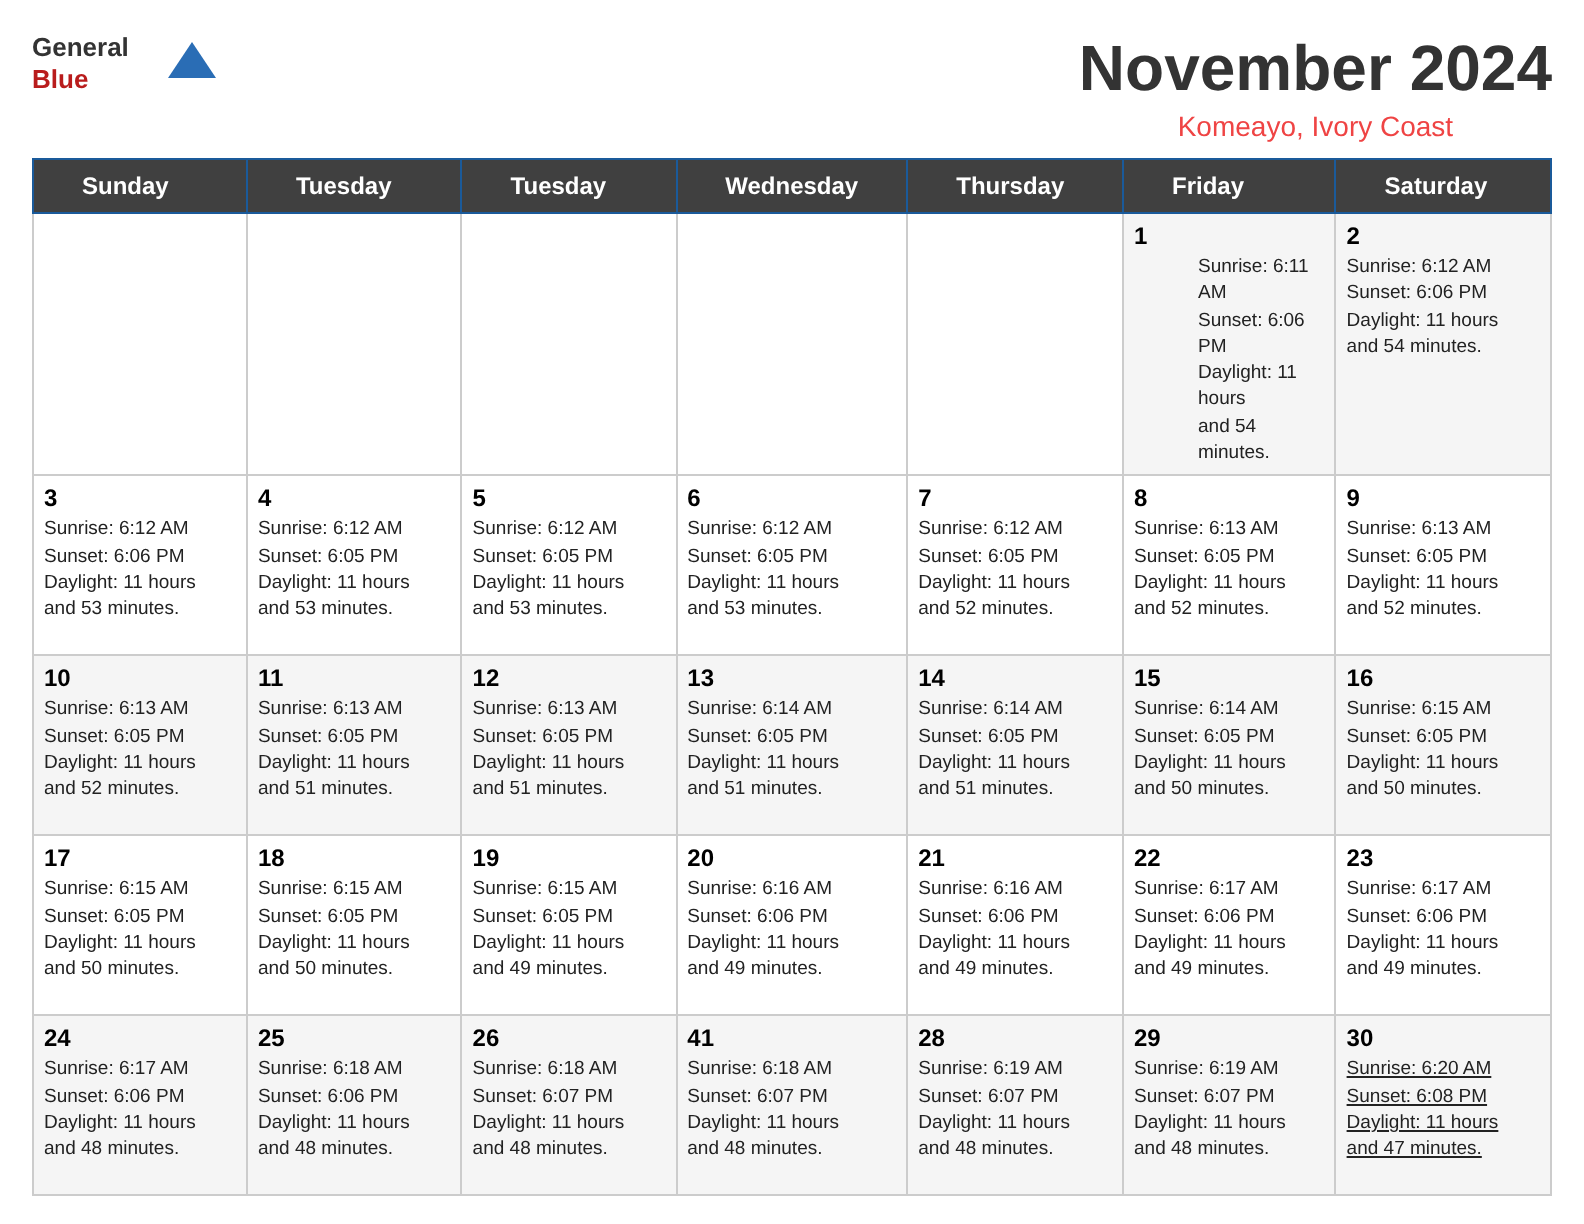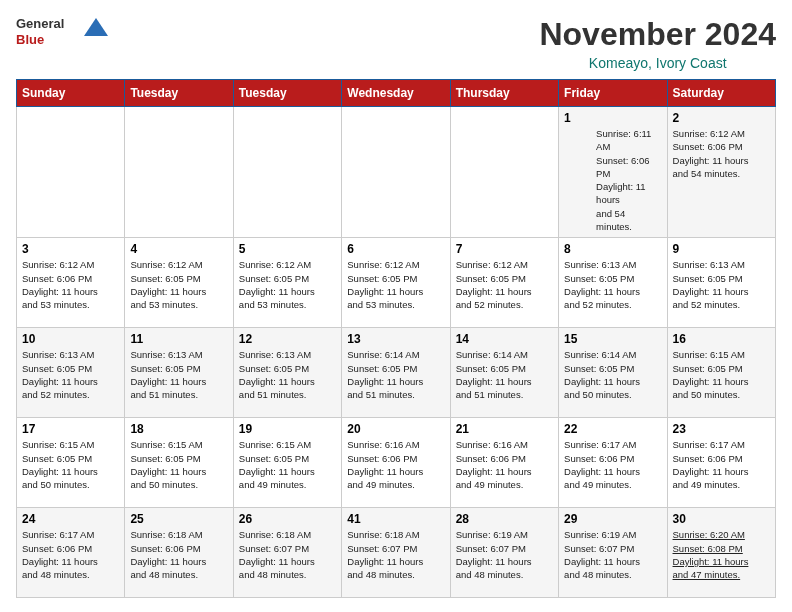--- a/index.html
+++ b/index.html
@@ -11,21 +11,21 @@
       padding: 16px;
     }
     .header {
       display: flex;
       justify-content: space-between;
       align-items: flex-start;
       margin-bottom: 8px;
     }
     .logo {
       display: flex;
-      align-items: flex-start;
+      align-items: flex-end;
       gap: 14px;
     }
     .logo-text {
       display: flex;
       flex-direction: column;
       font-size: 13px;
       font-weight: bold;
       line-height: 1.2;
     }
     .logo-text span:first-child { color: #333; }
@@ -38,33 +38,33 @@
     .title-area {
       text-align: center;
     }
     .month-title {
       font-size: 32px;
       font-weight: bold;
       color: #333;
     }
     .location {
       font-size: 14px;
-      color: #0f766e;
+      color: #ef4444;
       margin-top: 2px;
     }
     table {
       width: 100%;
       border-collapse: collapse;
       font-size: 10.5px;
     }
     thead tr th {
-      background-color: #b91c1c;
+      background-color: #404040;
       color: #fff;
       text-align: left;
-      padding: 6px 5px;
+      padding: 6px 24px;
       font-size: 12px;
       font-weight: bold;
       border: 1px solid #1a5a9a;
     }
     tbody tr td {
       border: 1px solid #ccc;
       vertical-align: top;
       padding: 4px 5px;
       width: 14.28%;
       min-height: 70px;

